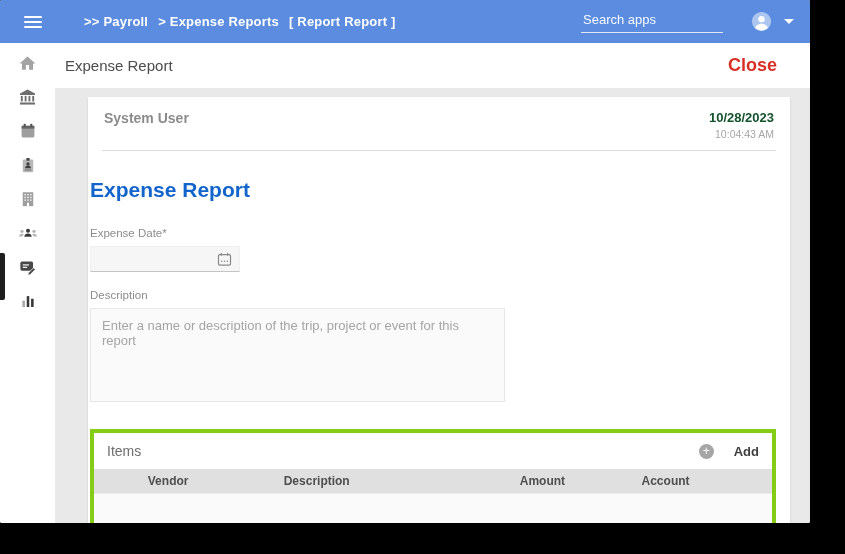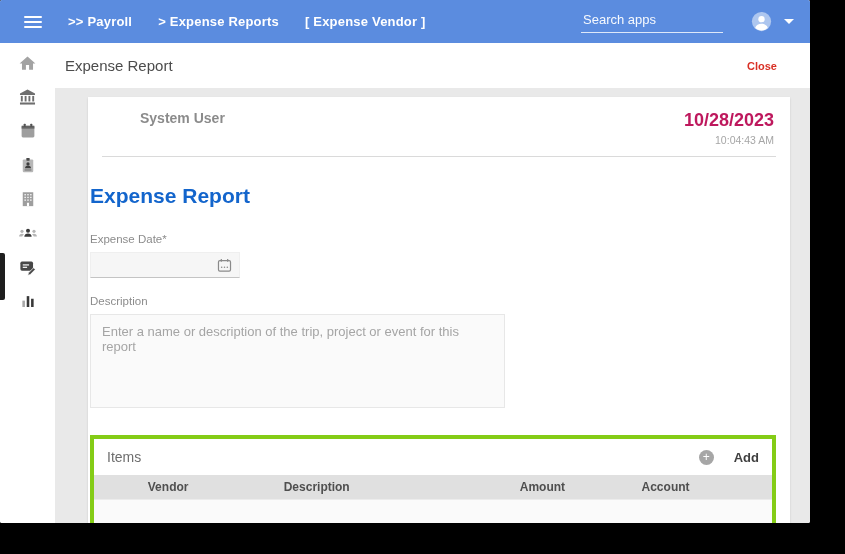--- a/index.html
+++ b/index.html
@@ -4,46 +4,46 @@
 <style>
   * { margin:0; padding:0; box-sizing:border-box; }
   html,body { width:845px; height:554px; background:#000; font-family:"Liberation Sans", sans-serif; overflow:hidden; }
   .stage { position:relative; width:845px; height:554px; background:#000; }
   .window { position:absolute; left:0; top:0; width:810px; height:523px; background:#fff; border-radius:2px; box-shadow:6px 8px 18px rgba(0,0,0,.55); overflow:hidden; }
 
   
   .topbar { height:43px; background:#5b8cdf; display:flex; align-items:center; padding:0 10px 0 24px; }
   .hamburger { width:18px; cursor:pointer; display:flex; flex-direction:column; gap:3px; }
   .hamburger span { display:block; height:2px; background:#fff; border-radius:1px; }
-  .crumbs { margin-left:26px; display:flex; gap:26px; }
+  .crumbs { margin-left:42px; display:flex; gap:10px; }
   .crumb { color:#fff; font-size:13px; font-weight:700; letter-spacing:.2px; cursor:pointer; white-space:nowrap; }
   .topbar-right { margin-left:auto; display:flex; align-items:center; }
   .search { width:142px; background:transparent; border:none; border-bottom:1px solid rgba(255,255,255,.8); outline:none; color:#fff; font-size:13px; padding:2px 2px 5px; font-family:Liberation Sans, sans-serif; }
   .search::placeholder { color:rgba(255,255,255,.95); }
   .avatar { margin-left:28px; width:21px; height:21px; cursor:pointer; }
   .caret { margin-left:12px; margin-right:6px; width:0; height:0; border-left:5px solid transparent; border-right:5px solid transparent; border-top:5.5px solid #fff; cursor:pointer; }
 
   
   .app-body { display:flex; height:480px; }
   .sidebar { position:relative; width:55px; background:#fff; padding-top:3px; flex:none; }
   .nav-item { height:34px; display:flex; align-items:center; justify-content:center; cursor:pointer; }
   .active-indicator { position:absolute; left:0; top:210px; width:5px; height:47px; background:#1e1e1e; border-radius:0 2px 2px 0; }
 
   .main { flex:1; display:flex; flex-direction:column; min-width:0; }
   .page-header { height:45px; display:flex; align-items:center; justify-content:space-between; padding:0 33px 0 10px; background:#fff; }
   .page-title { font-size:15px; color:#4c4c4c; }
-  .close-btn { font-size:11px; font-weight:700; color:#d93025; cursor:pointer; text-decoration:none; }
+  .close-btn { font-size:18px; font-weight:700; color:#d93025; cursor:pointer; text-decoration:none; }
 
   .content { flex:1; background:#e9e9e9; overflow:hidden; }
   .card { margin:9px 0 0 33px; width:702px; height:calc(100% - 9px); background:#fff; box-shadow:0 1px 2px rgba(0,0,0,.12); }
 
   .card-head { display:flex; justify-content:space-between; align-items:flex-start; padding:13px 16px 2px; }
-  .record-user { font-size:14px; font-weight:700; color:#8b8b8b;margin-left:36px; }
+  .record-user { font-size:14px; font-weight:700; color:#8b8b8b; }
   .when { text-align:right; }
-  .record-date { font-size:18px; font-weight:700; color:#be185d; }
+  .record-date { font-size:13px; font-weight:700; color:#14532d; }
   .record-time { font-size:10.5px; color:#a6a6a6; margin-top:3px; }
   .divider { border-bottom:1px solid #dadada; margin:8px 14px 0; }
 
   .form-area { padding-left:2px; }
   .form-title { margin:27px 0 0; font-size:21px; font-weight:700; color:#1365cc; }
   .field-label { display:block; margin:25px 0 7px; font-size:11.5px; color:#8c8c8c; }
   .field-label.desc { margin-top:17px; }
   .date-wrap { position:relative; width:150px; }
   .date-input { width:150px; height:26px; background:#f6f6f6; border:1px solid #efefef; border-bottom:1px solid #c4c4c4; padding:0 28px 0 8px; font-size:13px; color:#333; outline:none; font-family:inherit; }
   .cal-icon { position:absolute; right:7px; top:5px; cursor:pointer; }
@@ -70,21 +70,21 @@
 
     <header class="topbar">
       <div class="hamburger">
         <span></span>
           <span></span>
           <span></span>
       </div>
       <nav class="crumbs">
         <span class="crumb">&gt;&gt; Payroll</span>
         <span class="crumb">&gt; Expense Reports</span>
-        <span class="crumb">[ Expense Vendor ]</span>
+        <span class="crumb">[ Report Report ]</span>
       </nav>
       <div class="topbar-right">
         <input class="search" placeholder="Search apps" style="">
         <div class="avatar">
           <svg width="21" height="21" viewBox="0 0 24 24">
             <circle cx="12" cy="12" r="11" fill="rgba(255,255,255,0.5)"></circle>
             <circle cx="12" cy="9.3" r="3.6" fill="#fff"></circle>
             <path d="M4.8 19.2c1.1-3 3.9-4.6 7.2-4.6s6.1 1.6 7.2 4.6c-1.9 2-4.4 3-7.2 3s-5.3-1-7.2-3z" fill="#fff"></path>
           </svg>
         </div>

